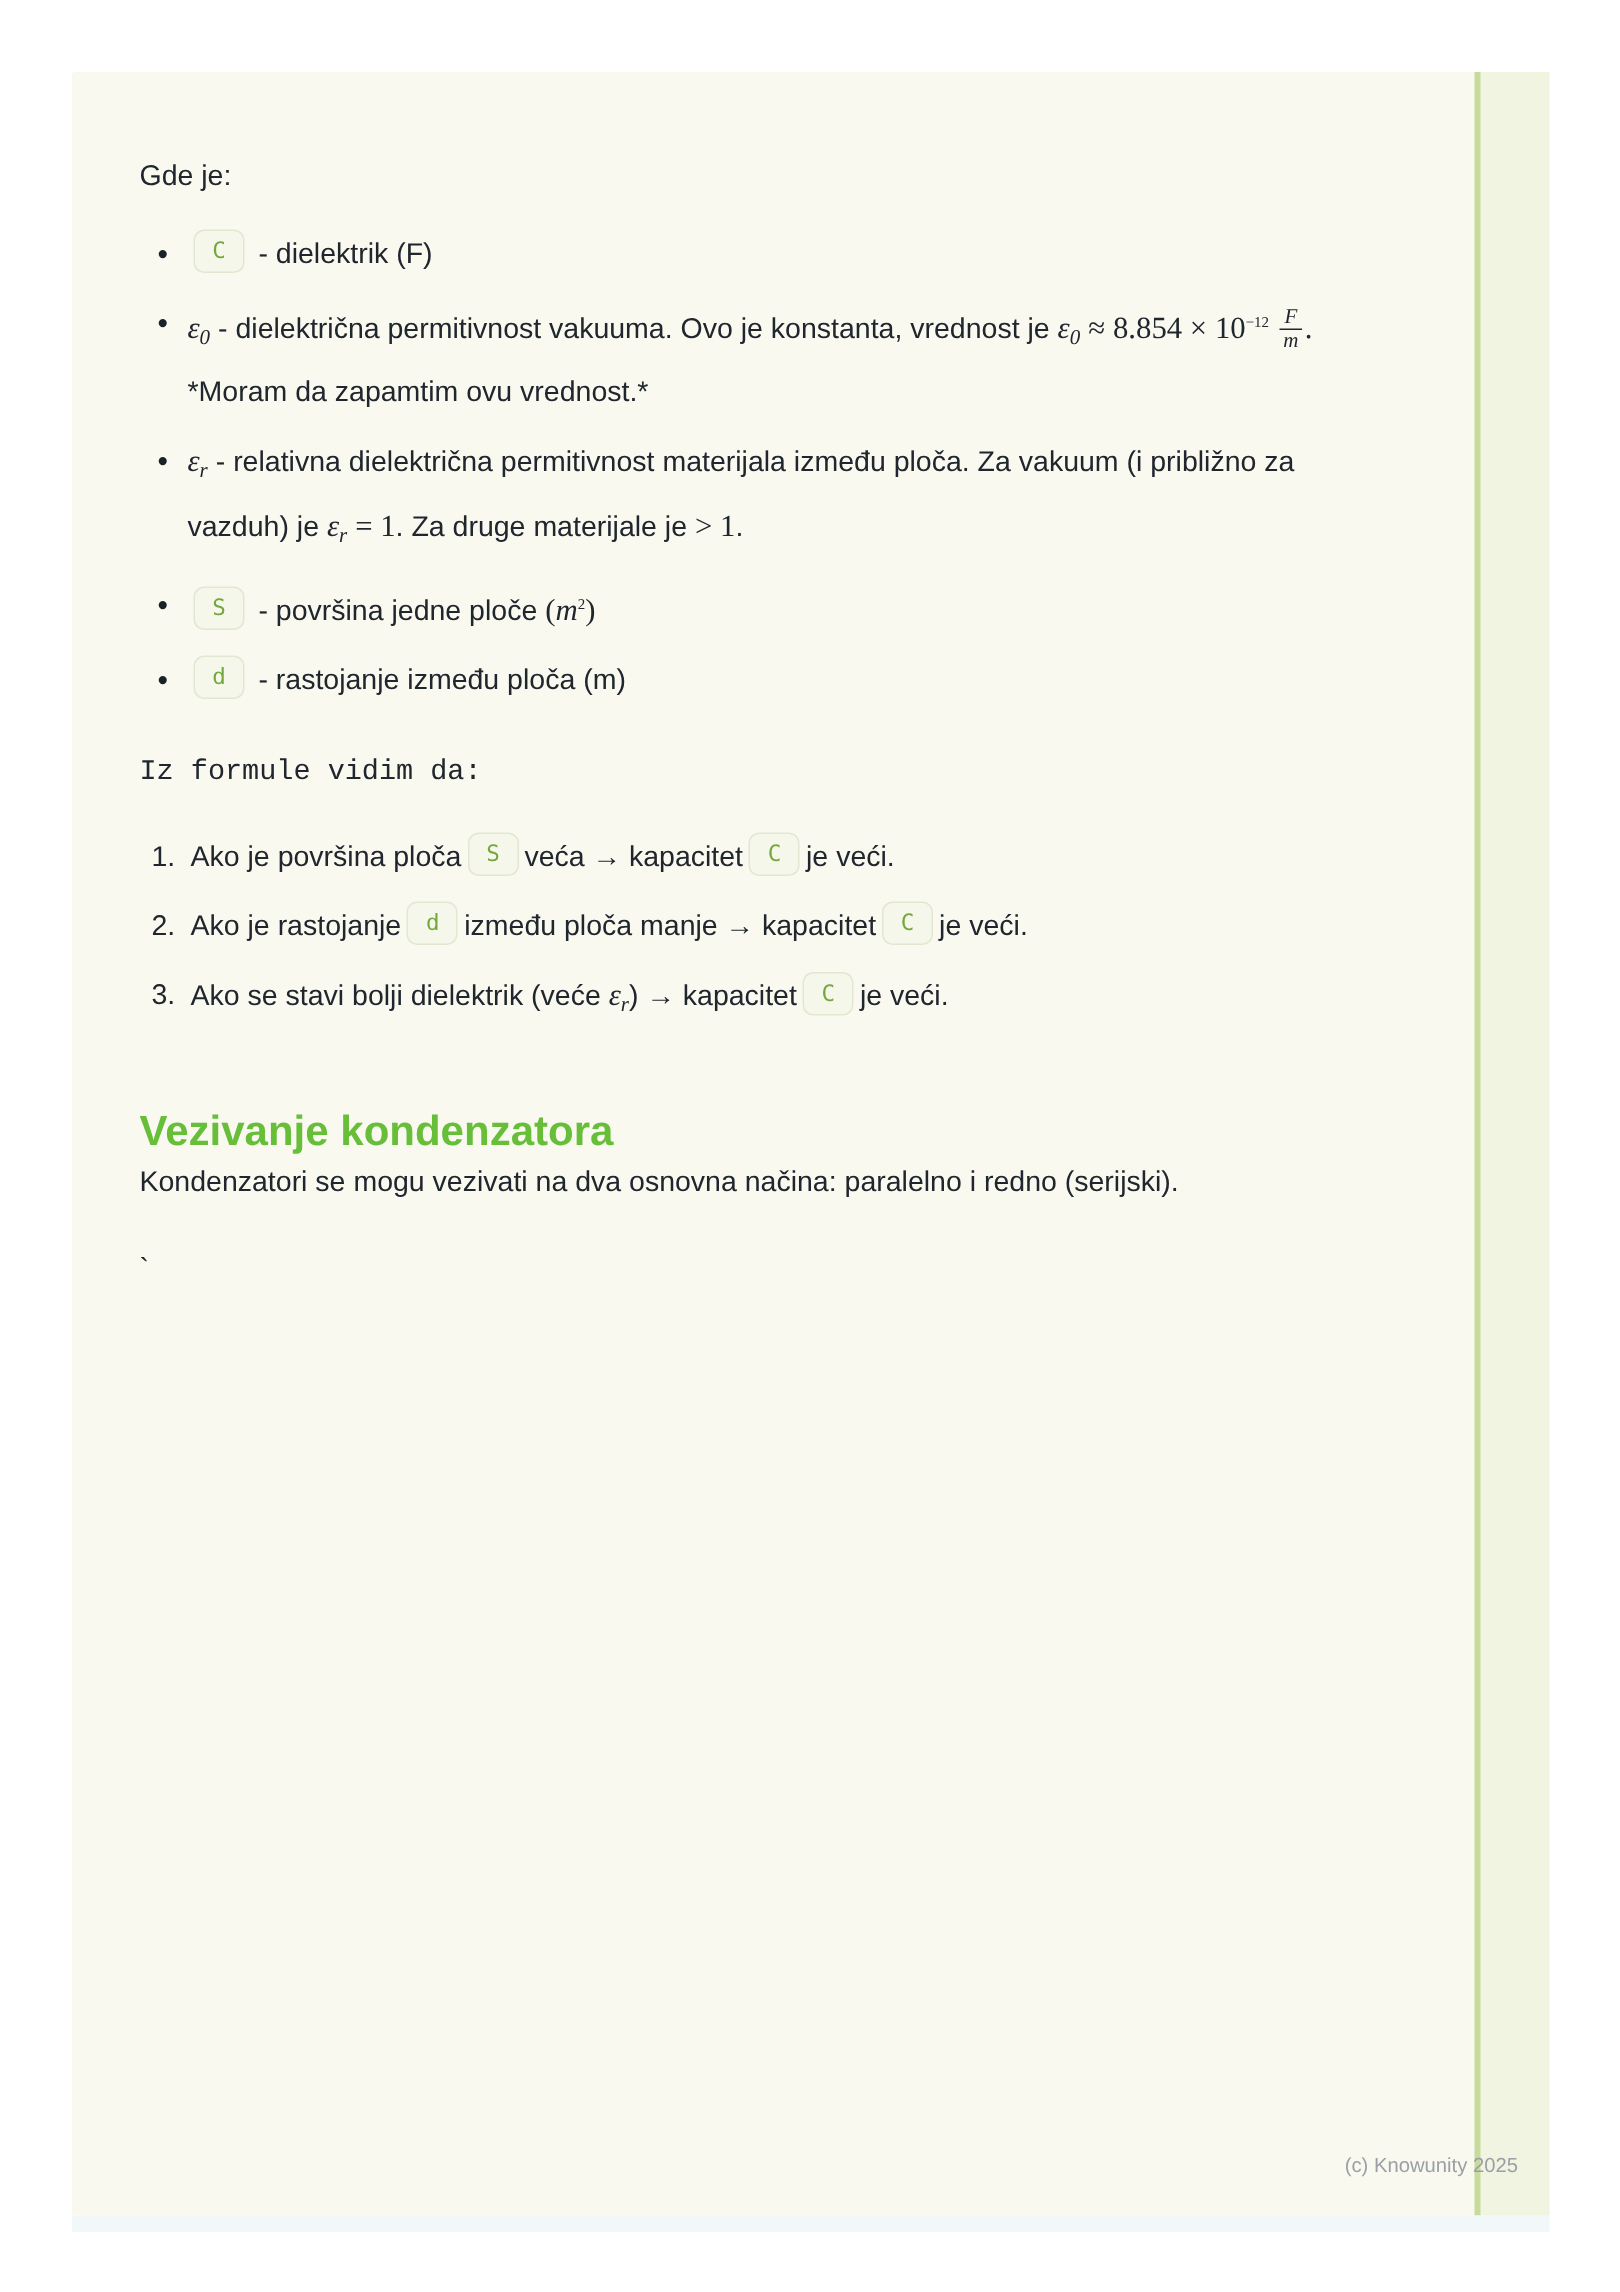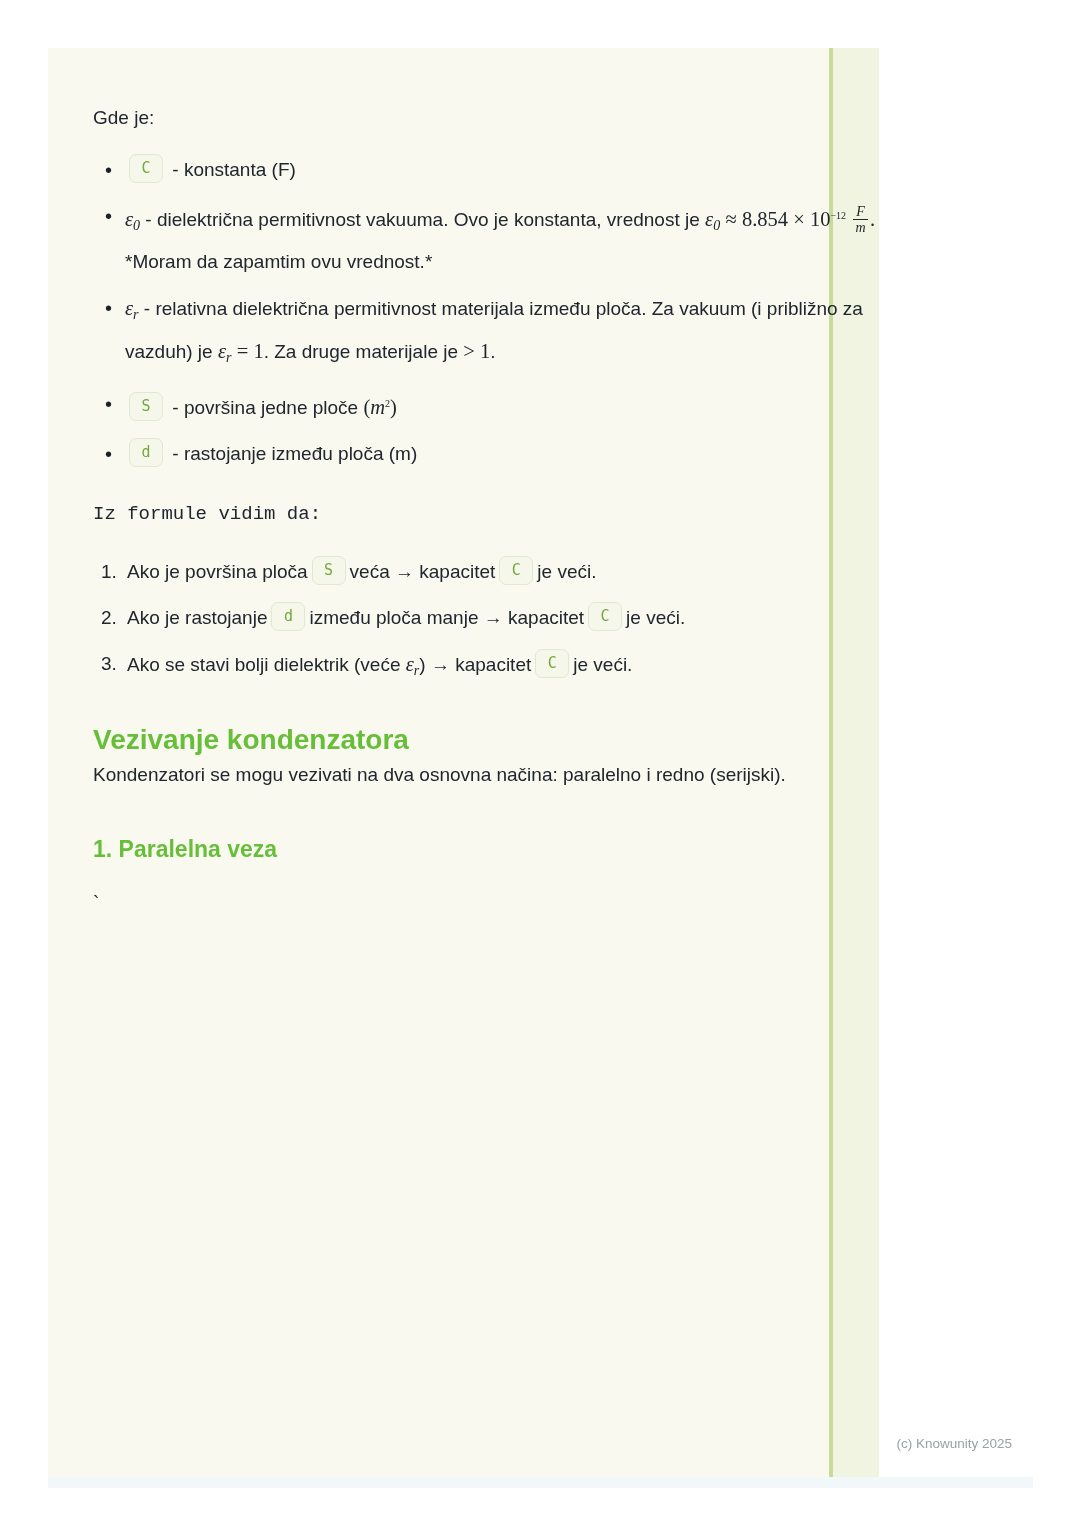--- a/index.html
+++ b/index.html
@@ -7,21 +7,21 @@
     width: 1080px; height: 1528px;
     background: #ffffff;
     font-family: "Liberation Sans", sans-serif;
     color: #20262e;
     overflow: hidden;
     position: relative;
   }
   .page-card {
     position: absolute;
     left: 48px; top: 48px;
-    width: 831px; height: 1429px;
+    width: 985px; height: 1429px;
     background: #faf9f0;
     border-radius: 2px;
   }
   .side-strip {
     position: absolute;
     right: 0; top: 0; bottom: 0;
     width: 50px;
     background: #f0f4e1;
     border-left: 4px solid #c9db9c;
   }
@@ -112,21 +112,21 @@
   .olist { margin: 0; list-style: none; }
   .oitem {
     display: flex;
     align-items: flex-start;
     margin-bottom: 10px;
     padding-left: 8px;
   }
   .onum { flex: 0 0 26px; line-height: 36px; }
   .oitem-body { flex: 1; }
   .h1-green {
-    margin-top: 34px;
+    margin-top: 48px;
     font-size: 28px;
     font-weight: bold;
     color: #66be39;
     line-height: 34px;
   }
   .h2-green {
     margin-top: 42px;
     font-size: 23px;
     font-weight: bold;
     color: #66be39;
@@ -153,21 +153,21 @@
 
   <div class="content">
 
     <p class="intro">Gde je:</p>
 
     <ul class="blist">
 
       <li class="bitem">
         <span class="bullet-dot">•</span>
         <span class="bitem-body"><span class="badge">C</span>
-          <span>- konstanta (F)</span></span>
+          <span>- dielektrik (F)</span></span>
       </li>
 
       <li class="bitem">
         <span class="bullet-dot">•</span>
         <span class="bitem-body"><span class="math"><span>ε</span><span class="msub">0</span></span>
           <span>- dielektrična permitivnost vakuuma. Ovo je konstanta, vrednost je</span>
           <span class="math"><span>ε</span><span class="msub">0</span></span>
           <span class="mathnum">≈</span>
           <span class="mathnum"><span>8.854 × 10</span><span class="msup">−12</span></span>
           <span class="frac"><span class="fnum">F</span><span class="fden">m</span></span><span class="mathnum">.</span>
@@ -217,21 +217,20 @@
         <span class="oitem-body"><span>Ako se stavi bolji dielektrik (veće</span>
           <span class="math"><span>ε</span><span class="msub">r</span></span><span>) → kapacitet</span><span class="badge">C</span><span>je veći.</span></span>
       </li>
 
     </ol>
 
     <h1 class="h1-green">Vezivanje kondenzatora</h1>
 
     <p class="para">Kondenzatori se mogu vezivati na dva osnovna načina: paralelno i redno (serijski).</p>
 
-    <h2 class="h2-green">1. Paralelna veza</h2>
 
 
     <p class="tick-line">`</p>
 
   </div>
 </div>
 
 <div class="next-page-band"></div>
 
 <div class="footer-credit">(c) Knowunity 2025</div>

